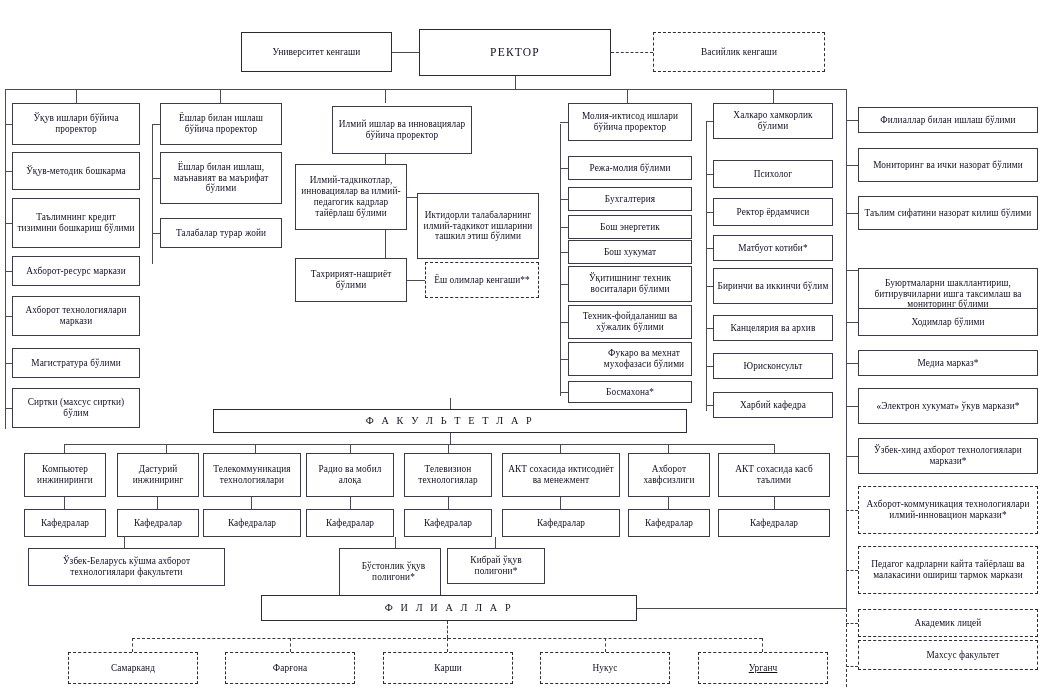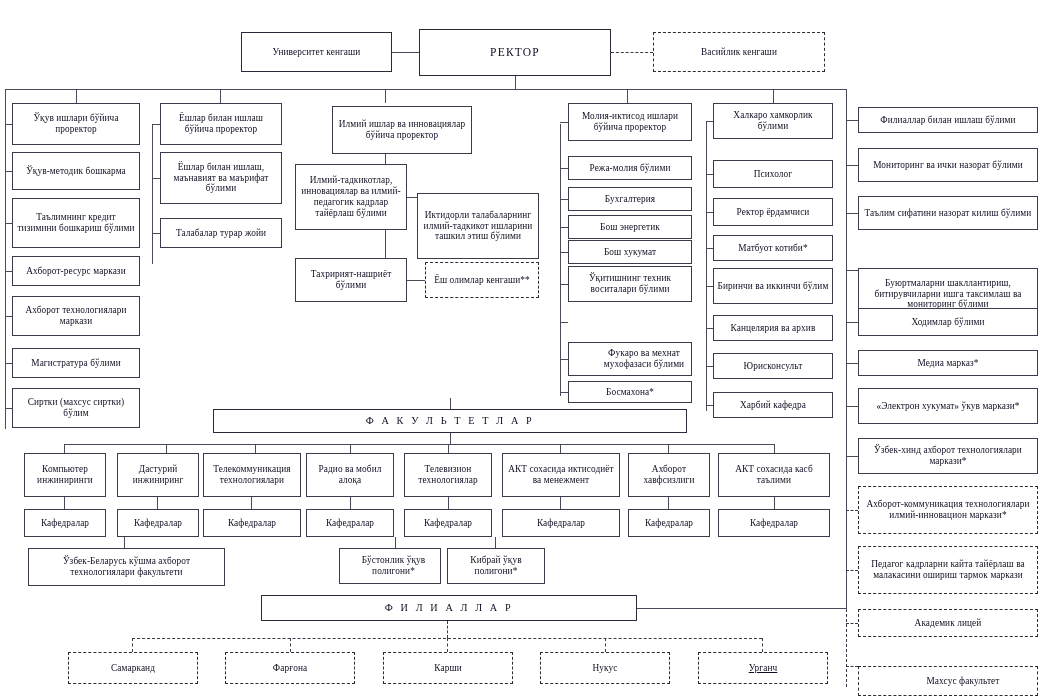--- a/index.html
+++ b/index.html
@@ -148,20 +148,21 @@
 
   <div class="box" style="left:568px;top:215px;width:124px;height:24px;">Бош энергетик</div>
   <div class="ln lnh" style="left:560px;top:227px;width:8px;"></div>
 
   <div class="box" style="left:568px;top:240px;width:124px;height:24px;">Бош хукумат</div>
   <div class="ln lnh" style="left:560px;top:252px;width:8px;"></div>
 
   <div class="box" style="left:568px;top:266px;width:124px;height:36px;">Ўқитишнинг техник воситалари бўлими</div>
   <div class="ln lnh" style="left:560px;top:284px;width:8px;"></div>
 
+  <div class="box" style="left:568px;top:305px;width:124px;height:34px;">Техник-фойдаланиш ва хўжалик бўлими</div>
   <div class="ln lnh" style="left:560px;top:322px;width:8px;"></div>
 
   <div class="box" style="left:568px;top:342px;width:124px;height:34px;padding-left:31px;">Фукаро ва мехнат мухофазаси бўлими</div>
   <div class="ln lnh" style="left:560px;top:359px;width:8px;"></div>
 
   <div class="box" style="left:568px;top:381px;width:124px;height:22px;">Босмахона*</div>
   <div class="ln lnh" style="left:560px;top:392px;width:8px;"></div>
 
   <div class="ln lnv" style="left:706px;top:121px;height:290px;"></div>
 
@@ -218,21 +219,21 @@
 
   <div class="box dashed" style="left:858px;top:486px;width:180px;height:48px;">Ахборот-коммуникация технологиялари илмий-инновацион маркази*</div>
   <div class="dash-h" style="left:846px;top:510px;width:12px;"></div>
 
   <div class="box dashed" style="left:858px;top:546px;width:180px;height:48px;">Педагог кадрларни кайта тайёрлаш ва малакасини ошириш тармок маркази</div>
   <div class="dash-h" style="left:846px;top:570px;width:12px;"></div>
 
   <div class="box dashed" style="left:858px;top:609px;width:180px;height:28px;">Академик лицей</div>
   <div class="dash-h" style="left:846px;top:623px;width:12px;"></div>
 
-  <div class="box dashed" style="left:858px;top:666px;width:180px;height:30px;padding-left:33px;">Махсус факультет</div>
+  <div class="box dashed" style="left:858px;top:640px;width:180px;height:30px;padding-left:33px;">Махсус факультет</div>
   <div class="dash-h" style="left:846px;top:666px;width:12px;"></div>
 
   <div class="ln lnv" style="left:450px;top:398px;height:11px;"></div>
   <div class="box thick banner" style="left:213px;top:409px;width:474px;height:24px;">Ф А К У Л Ь Т Е Т Л А Р</div>
 
   <div class="ln lnh" style="left:64px;top:444px;width:710px;"></div>
   <div class="ln lnv" style="left:450px;top:433px;height:11px;"></div>
 
   <div class="ln lnv" style="left:64px;top:444px;height:9px;"></div>
   <div class="ln lnv" style="left:166px;top:444px;height:9px;"></div>
@@ -268,21 +269,21 @@
   <div class="box" style="left:404px;top:509px;width:88px;height:28px;">Кафедралар</div>
   <div class="box" style="left:502px;top:509px;width:118px;height:28px;">Кафедралар</div>
   <div class="box" style="left:628px;top:509px;width:82px;height:28px;">Кафедралар</div>
   <div class="box" style="left:718px;top:509px;width:112px;height:28px;">Кафедралар</div>
 
   <div class="ln lnv" style="left:124px;top:537px;height:11px;"></div>
   <div class="box" style="left:28px;top:548px;width:197px;height:38px;">Ўзбек-Беларусь кўшма ахборот технологиялари факультети</div>
 
   <div class="ln lnv" style="left:395px;top:537px;height:11px;"></div>
   <div class="ln lnv" style="left:495px;top:537px;height:11px;"></div>
-  <div class="box" style="left:339px;top:548px;width:102px;height:36px;padding-left:10px;">Бўстонлик ўқув полигони*</div>
+  <div class="box" style="left:339px;top:548px;width:102px;height:48px;padding-left:10px;">Бўстонлик ўқув полигони*</div>
   <div class="box" style="left:447px;top:548px;width:98px;height:36px;">Кибрай ўқув полигони*</div>
 
   <div class="box thick banner" style="left:261px;top:595px;width:376px;height:26px;">Ф И Л И А Л Л А Р</div>
 
   <div class="ln lnh" style="left:637px;top:608px;width:209px;"></div>
 
   <div class="dash-v" style="left:447px;top:621px;height:17px;"></div>
   <div class="dash-h" style="left:132px;top:638px;width:630px;"></div>
 
   <div class="dash-v" style="left:132px;top:638px;height:14px;"></div>

